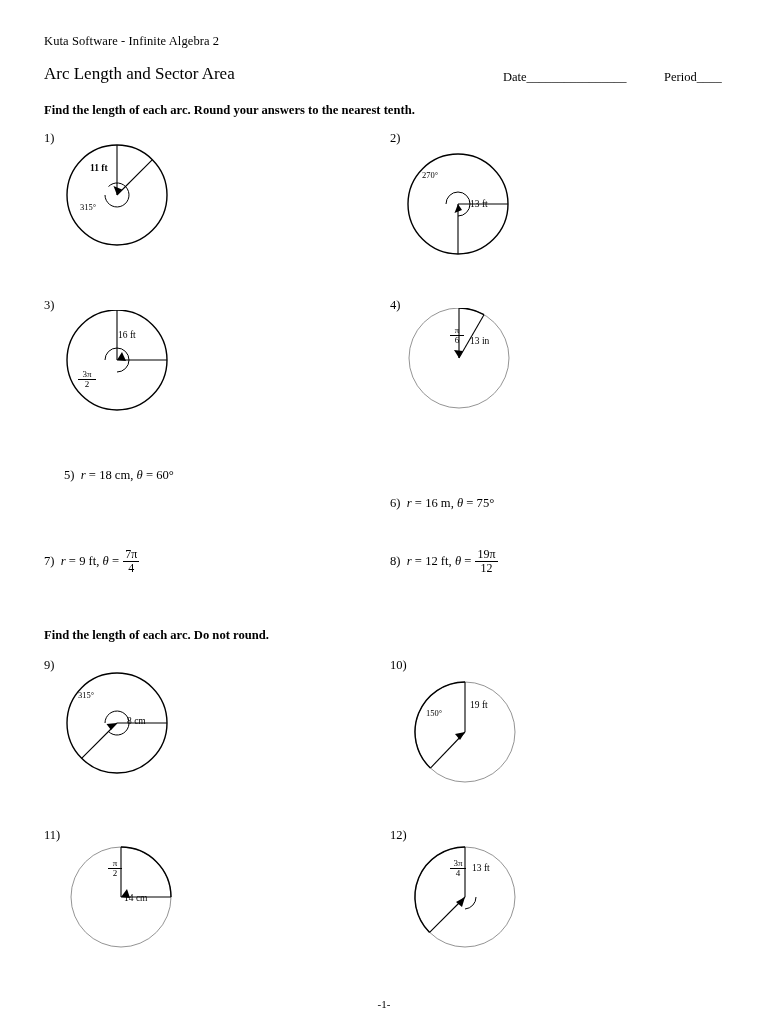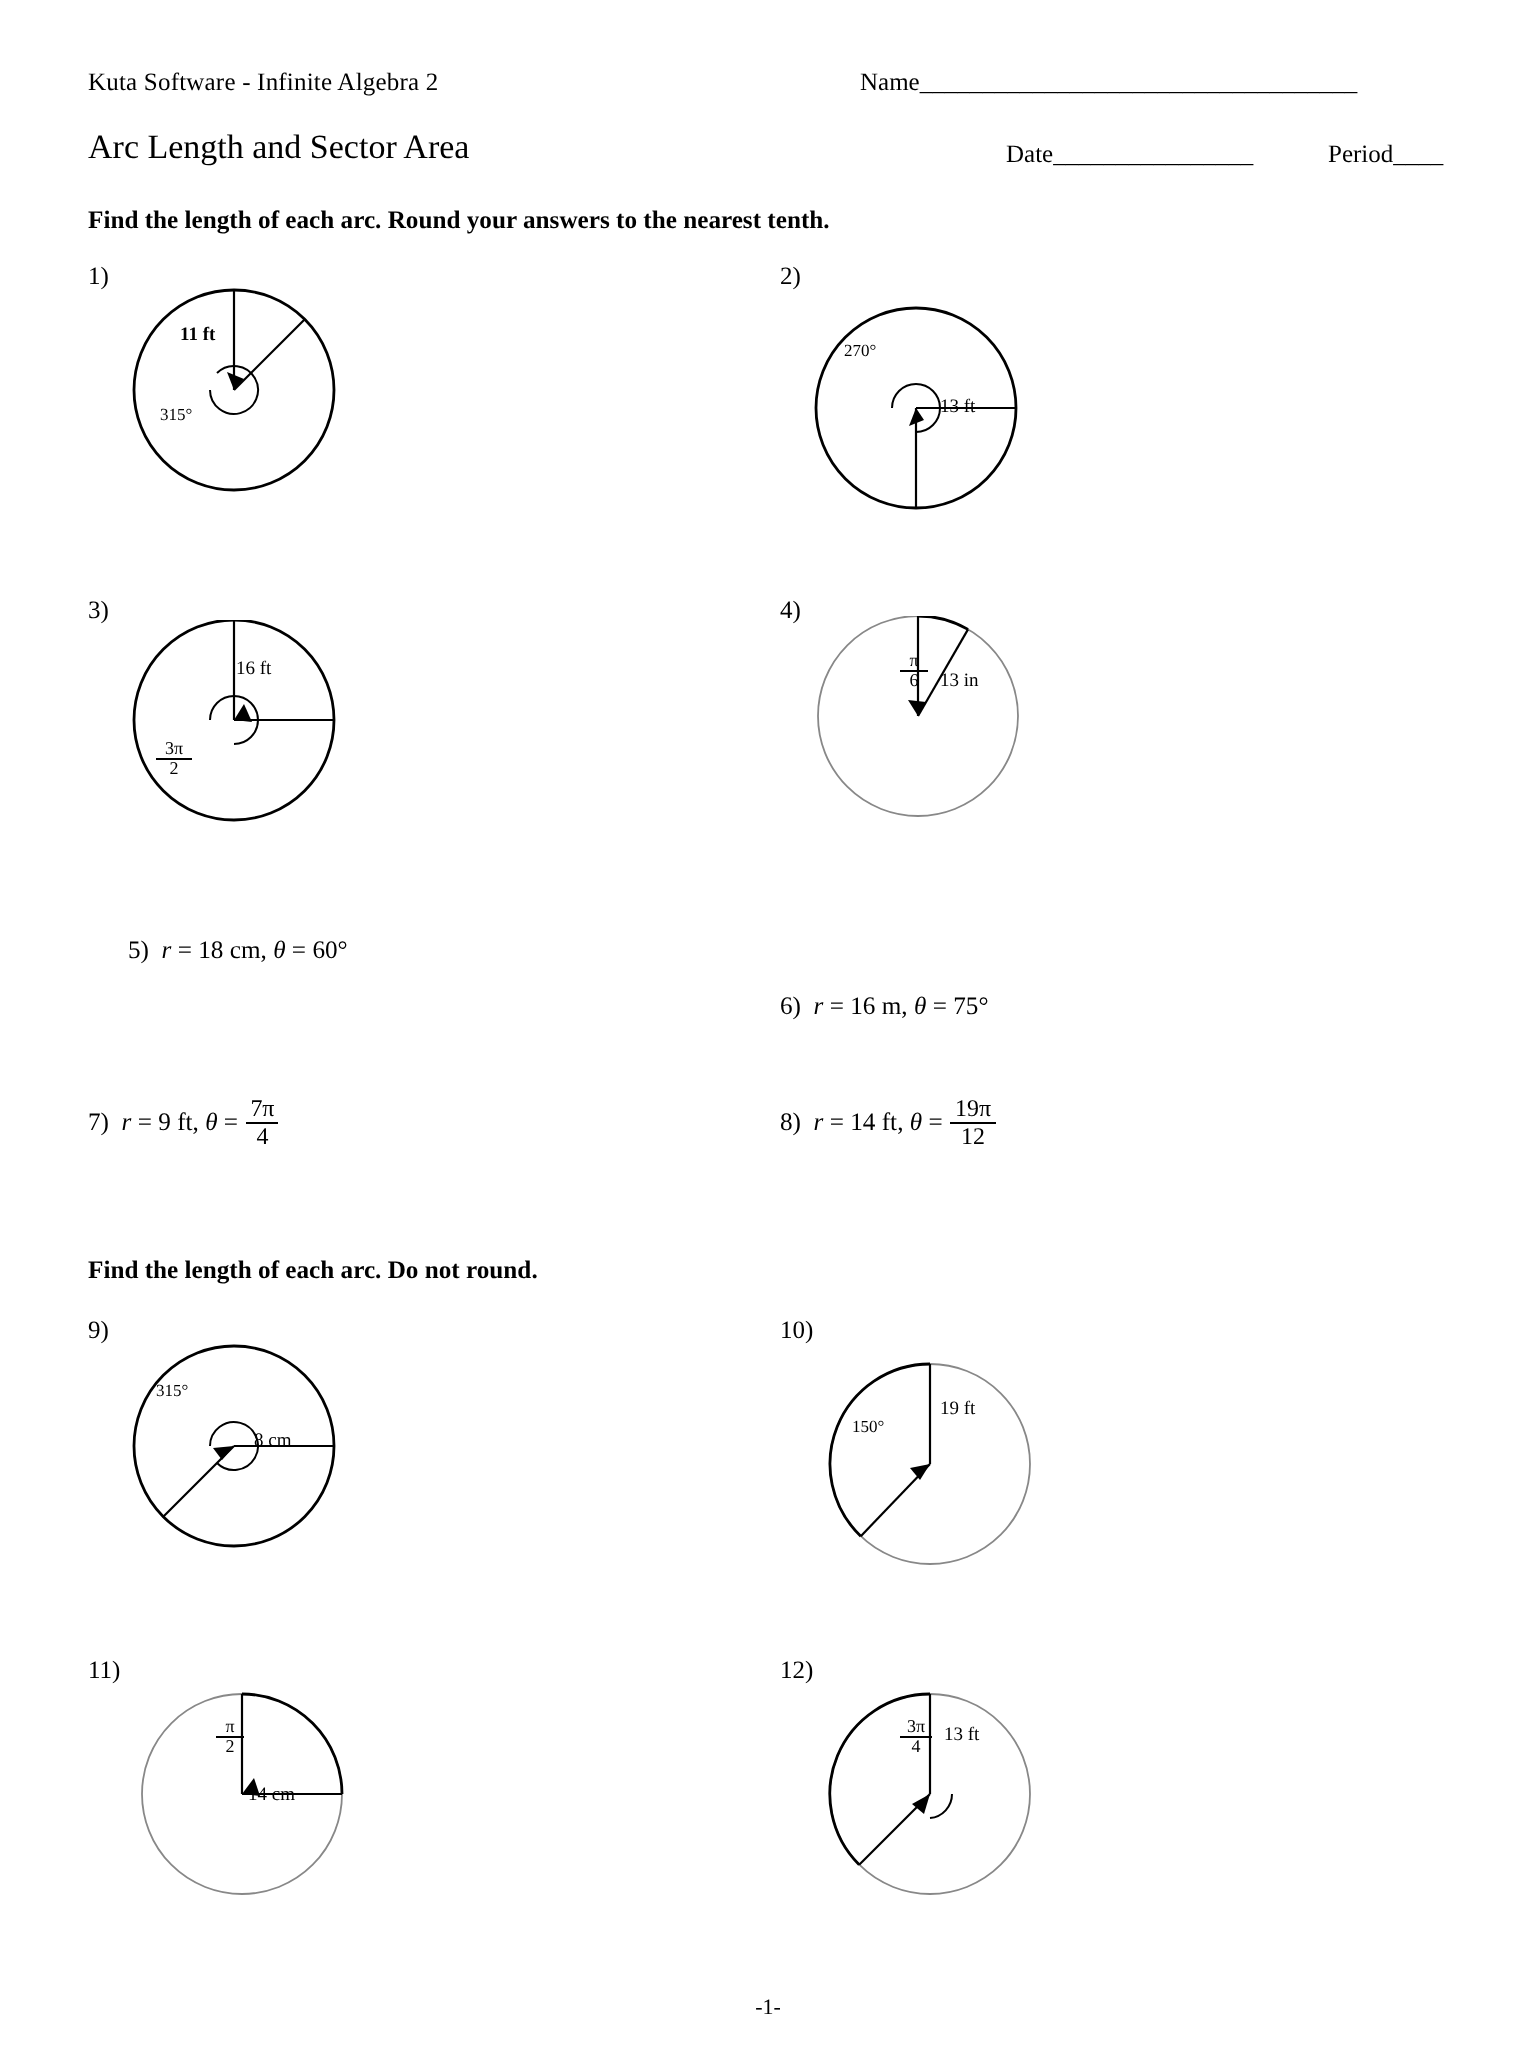--- a/index.html
+++ b/index.html
@@ -115,21 +115,20 @@
     top: 998px;
     font-size: 11px;
   }
 </style>
 </head>
 <body>
 
 <div class="page">
 
   <div class="hdr-software">Kuta Software - Infinite Algebra 2</div>
-  <div class="hdr-name">Name___________________________________</div>
   <div class="hdr-title">Arc Length and Sector Area</div>
   <div class="hdr-date">Date________________</div>
   <div class="hdr-period">Period____</div>
 
   <div class="instr" id="instr1">Find the length of each arc.  Round your answers to the nearest tenth.</div>
   <div class="instr" id="instr2">Find the length of each arc.  Do not round.</div>
 
   <div class="qnum" style="left:44px; top:131px;">1)</div>
   <div class="diagram" style="left:62px; top:140px; width:120px; height:120px;">
     <svg width="120" height="120" viewBox="0 0 120 120">
@@ -218,21 +217,21 @@
     <span class="frac">
       <span class="num">7π</span>
       <span class="den">4</span>
     </span>
   </div>
 
   <div class="prob-text" style="left:390px; top:548px;">
     <span>8)</span>&nbsp;
     <span class="it">r</span>
     <span>=</span>
-    <span>14 ft</span><span>,</span>
+    <span>12 ft</span><span>,</span>
     <span class="it">θ</span>
     <span>=</span>
     <span class="frac">
       <span class="num">19π</span>
       <span class="den">12</span>
     </span>
   </div>
 
   <div class="qnum" style="left:44px; top:658px;">9)</div>
   <div class="diagram" style="left:62px; top:668px; width:120px; height:112px;">

